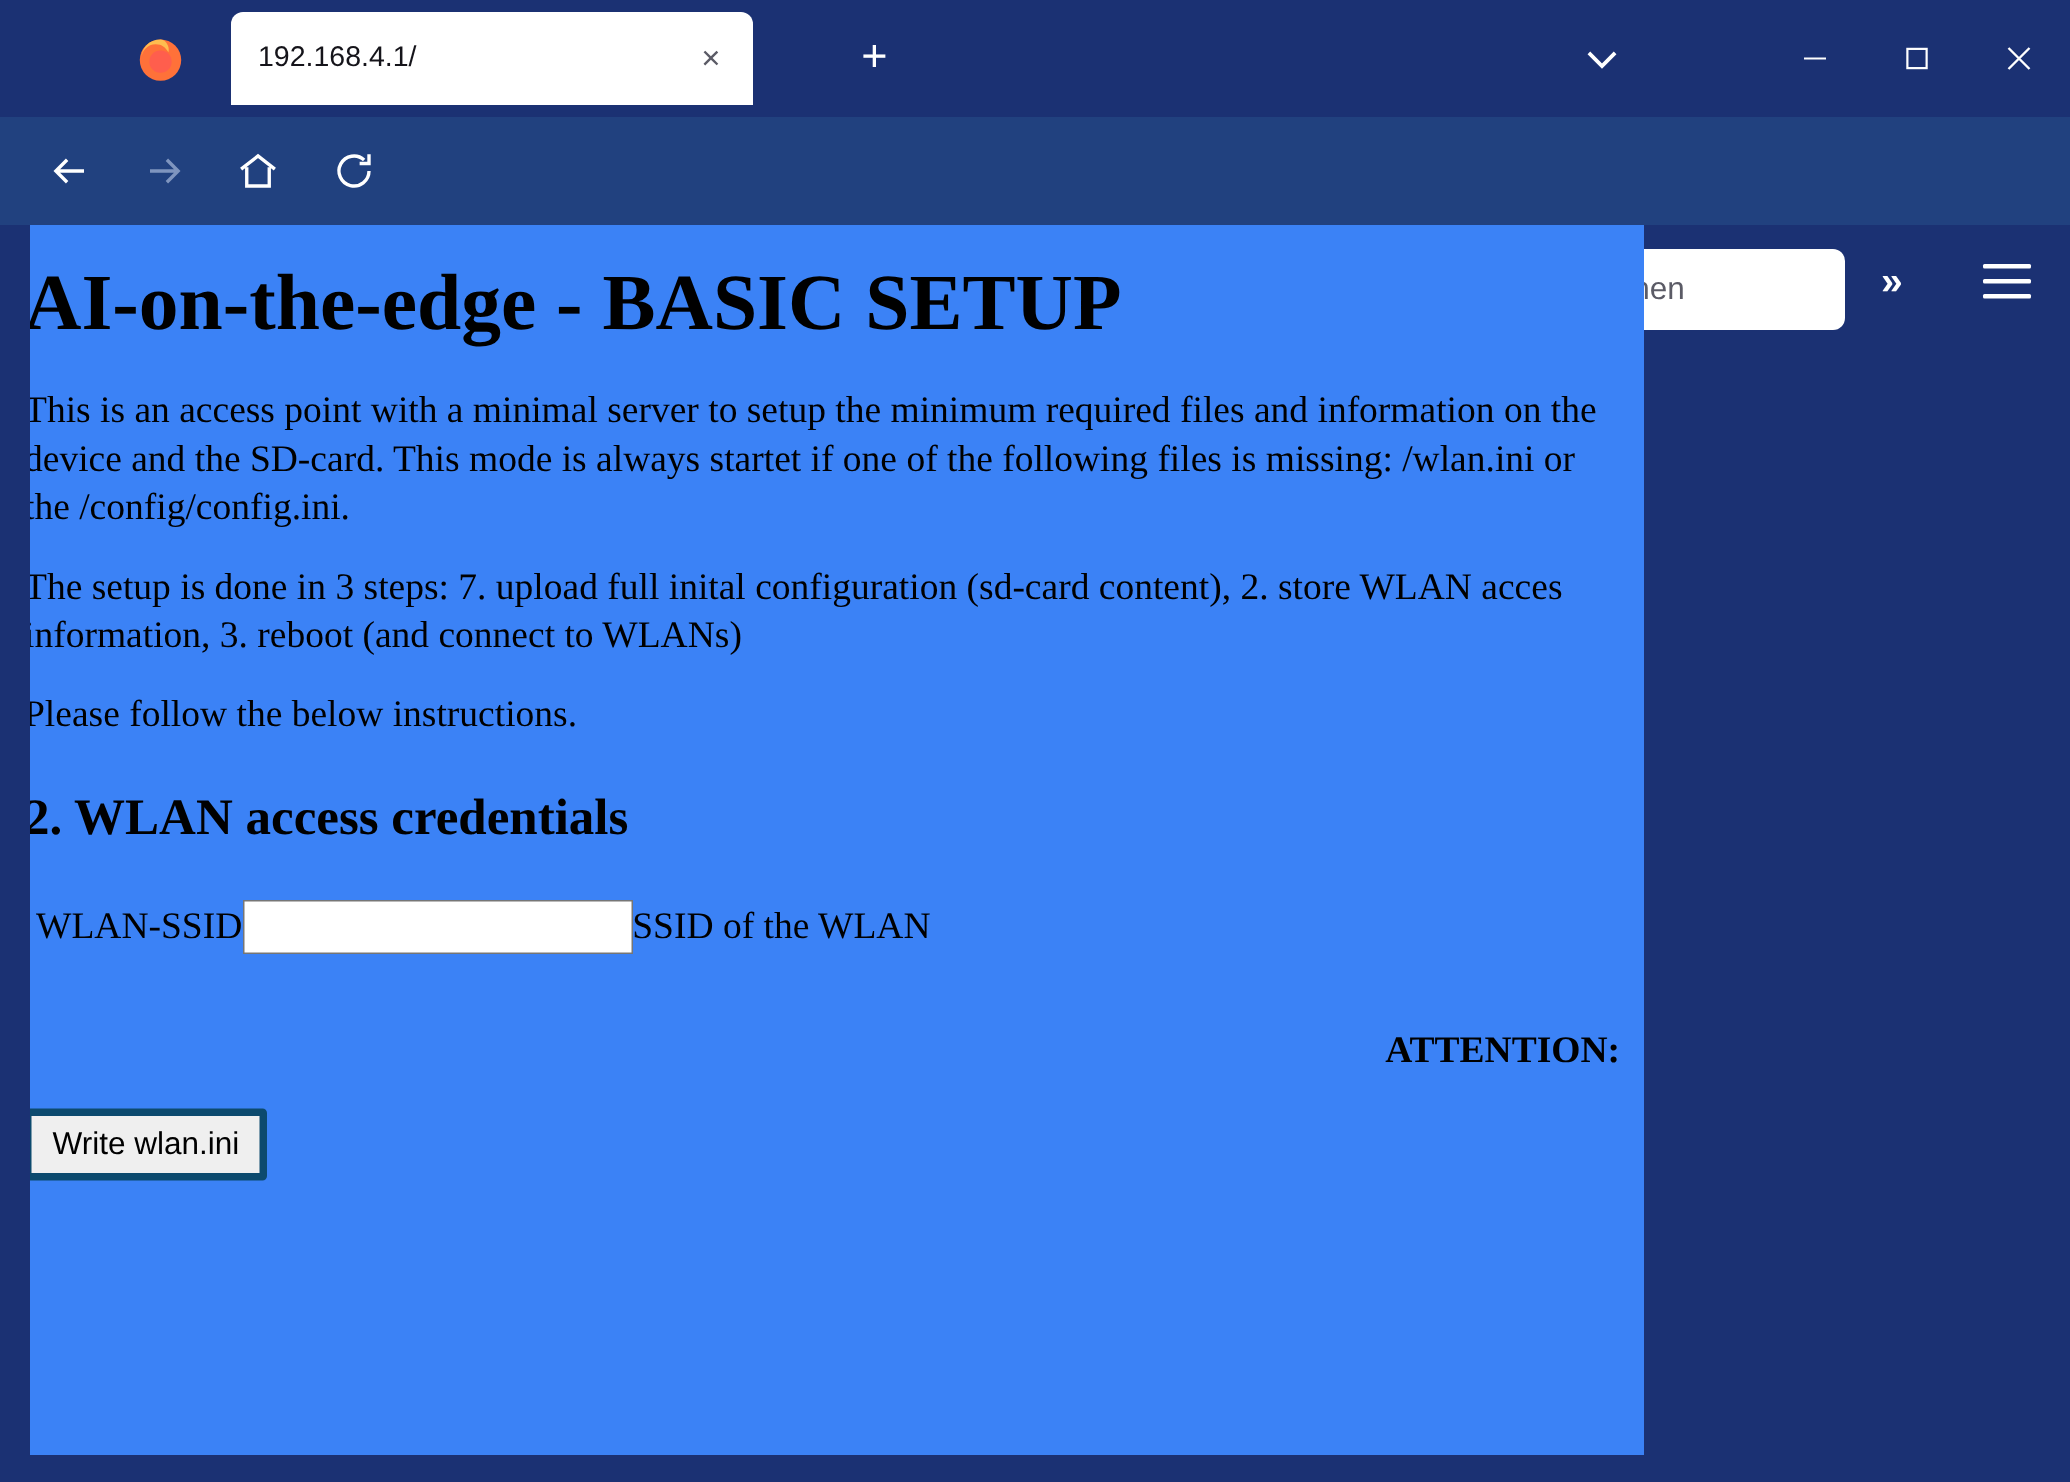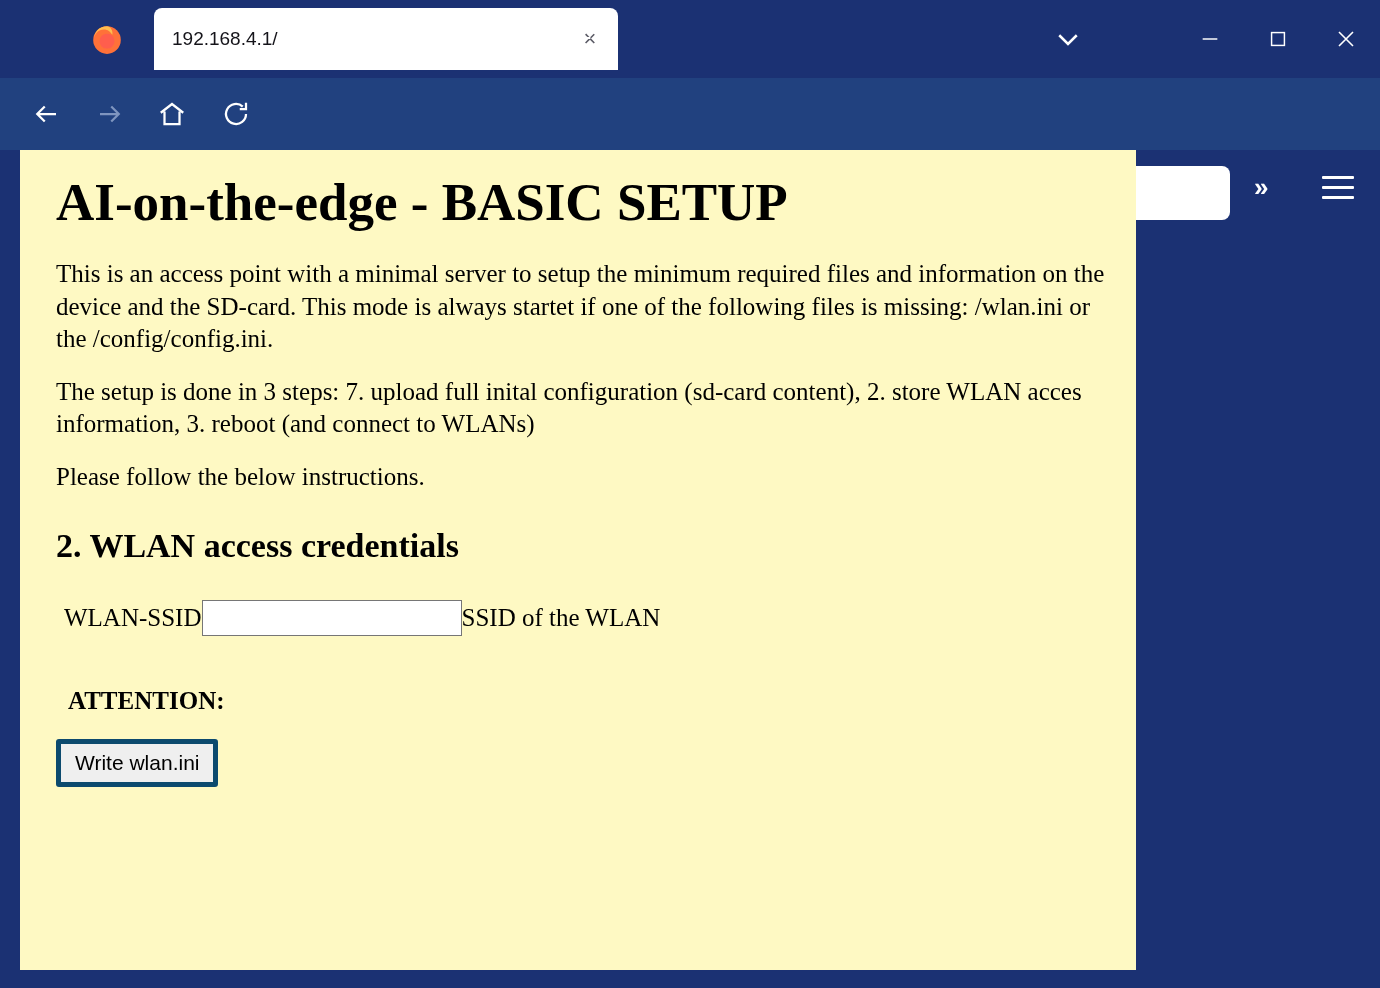--- a/index.html
+++ b/index.html
@@ -33,21 +33,21 @@
 
   .firefox-logo {
     position: absolute;
     left: 90px; top: 22px;
     width: 34px; height: 34px;
   }
 
   .tab {
     position: absolute;
     left: 154px; top: 8px;
-    width: 464px; height: 62px;
+    width: 348px; height: 62px;
     background: #ffffff;
     border-radius: 8px 8px 0 0;
     display: flex;
     align-items: center;
   }
   .tab-title {
     position: absolute;
     left: 18px;
     font-size: 19px;
     color: #15141a;
@@ -198,25 +198,24 @@
     margin-bottom: 7px;
     border-radius: 1px;
   }
 
   
   .content {
     position: absolute;
     left: 0; top: 150px;
     width: 1096px;
     height: 820px;
-    background: #fef9c3;
+    background: #3b82f6;
     overflow: hidden;
     font-family: "Liberation Serif", serif;
     color: #000000;
-    padding-left: 40px;
   }
   .page-inner {
     padding: 0 16px;
   }
 
   h1.page-title {
     font-size: 53px;
     font-weight: bold;
     margin: 22px 0 26px 0;
     letter-spacing: 0px;
@@ -254,21 +253,22 @@
     font-family: "Liberation Serif", serif;
     border: 1px solid #767676;
     background: #ffffff;
     padding: 2px 4px;
     box-sizing: content-box;
   }
 
   p.attention-head {
     font-size: 25px;
     font-weight: bold;
-    margin: 46px 0 24px 12px;
+    margin: 46px 0 24px 0;
+    text-align: right;
   }
   p.attention-body {
     font-size: 25px;
     font-weight: bold;
     line-height: 1.32;
     margin: 22px 0 26px 0;
   }
 
   button.write-btn {
     font-family: "Liberation Sans", sans-serif;

